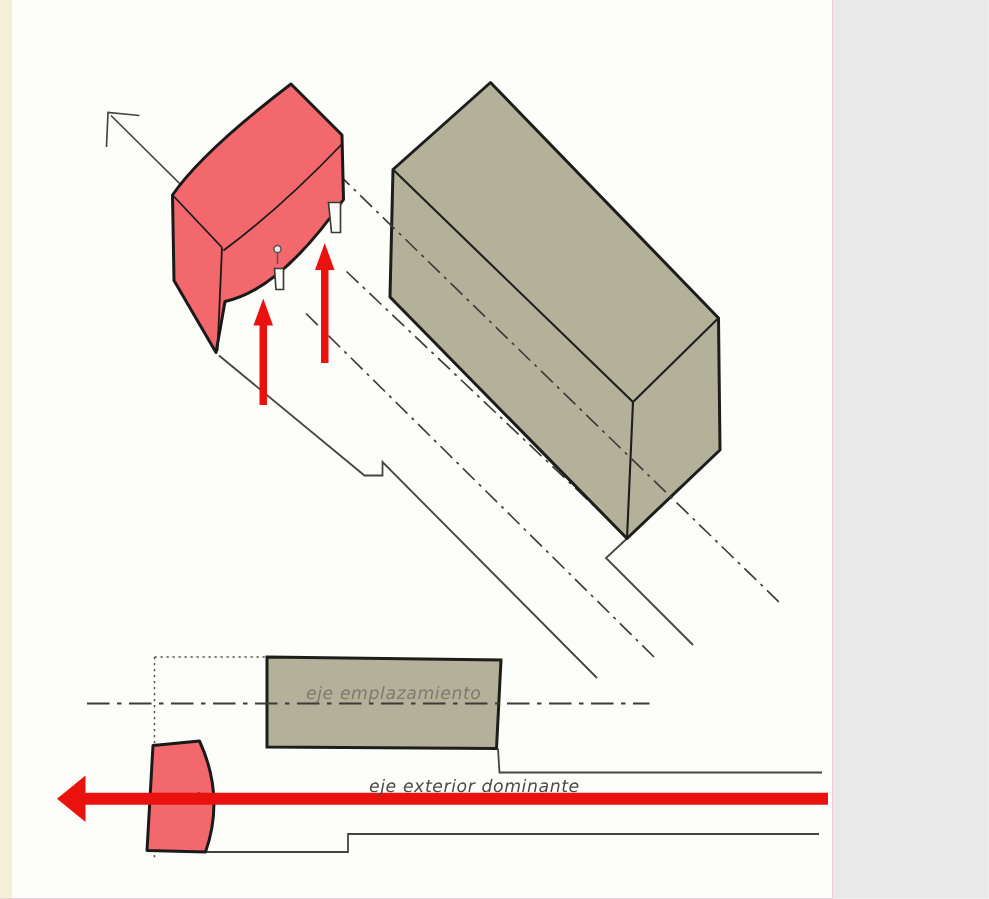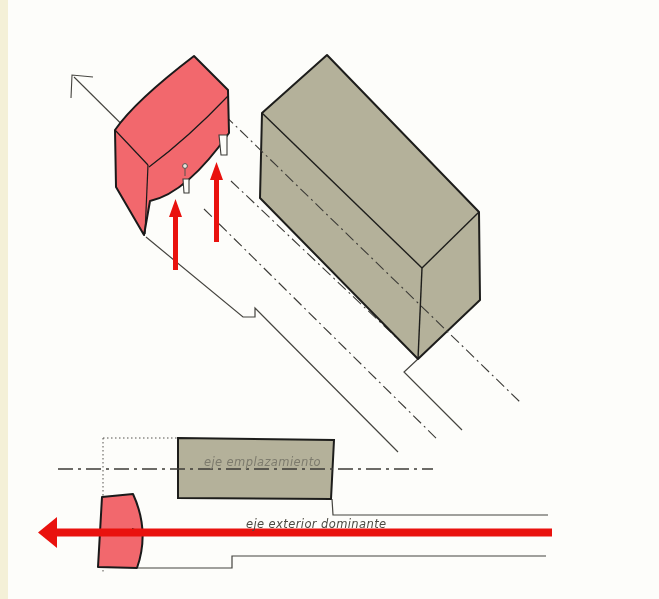--- a/index.html
+++ b/index.html
@@ -1,16 +1,16 @@
 <!DOCTYPE html>
 <html><head>
 <meta charset="utf-8">
 <style>
   html,body{margin:0;padding:0;background:#e9e9e9;}
-  #canvas{position:relative;width:659px;height:599px;overflow:hidden;background:#ec4899;
+  #canvas{position:relative;width:555px;height:599px;overflow:hidden;background:#ec4899;
           font-family:"DejaVu Sans",sans-serif;}
   svg{position:absolute;left:0;top:0;display:block;}
   .axis-label{font-family:"DejaVu Sans",sans-serif;font-style:italic;letter-spacing:.4px;}
 </style>
 </head>
 <body>
 
 <div id="canvas">
 <svg width="659" height="599" viewBox="0 0 659 599">
 

